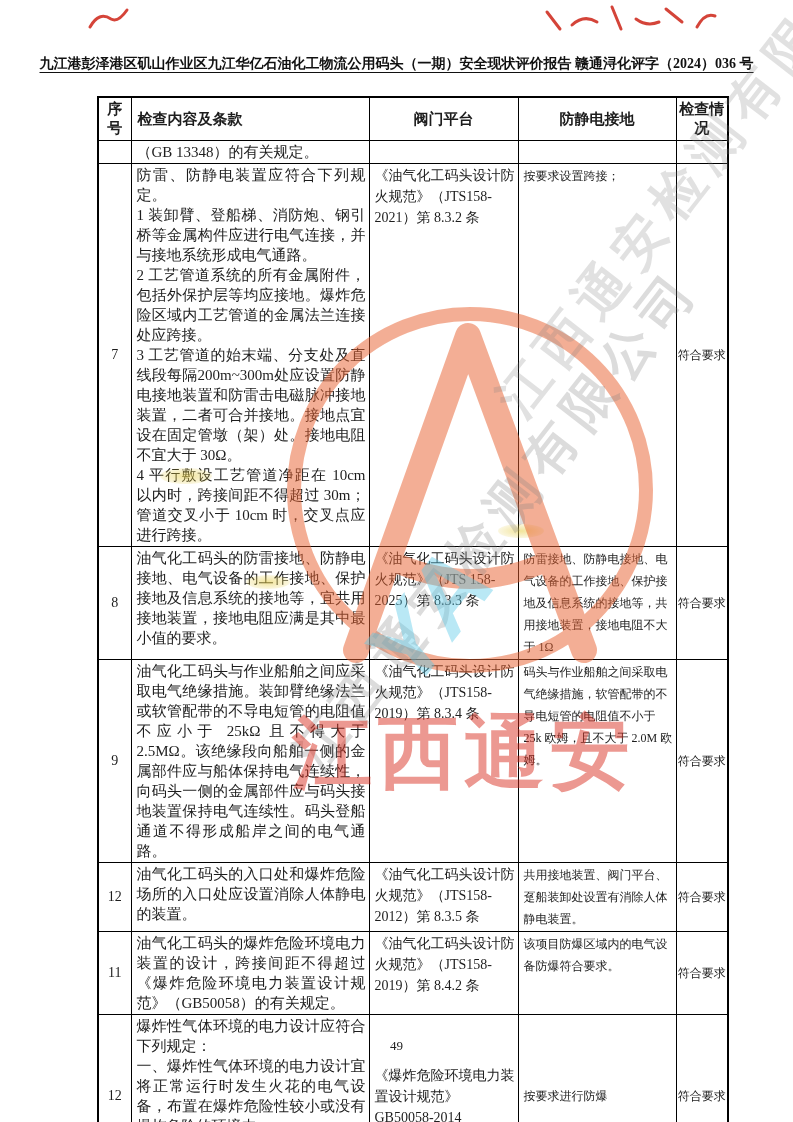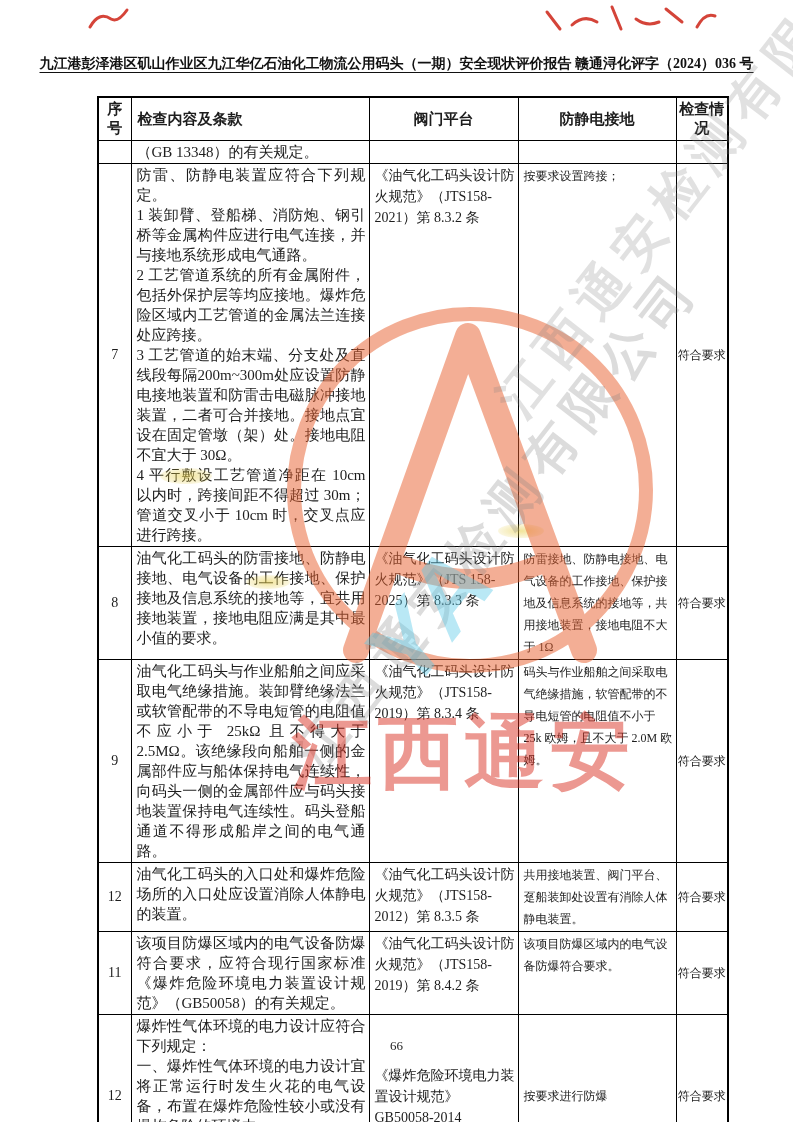--- a/index.html
+++ b/index.html
@@ -140,21 +140,21 @@
       </tr>
       <tr>
         <td class="no" style="height:64px">12</td>
         <td class="content">油气化工码头的入口处和爆炸危险场所的入口处应设置消除人体静电的装置。</td>
         <td class="standard">《油气化工码头设计防火规范》（JTS158-2012）第 8.3.5 条</td>
         <td class="situation">共用接地装置、阀门平台、趸船装卸处设置有消除人体静电装置。</td>
         <td class="result">符合要求</td>
       </tr>
       <tr>
         <td class="no" style="height:70px">11</td>
-        <td class="content">该项目防爆区域内的电气设备防爆符合要求，应符合现行国家标准《爆炸危险环境电力装置设计规范》（GB50058）的有关规定。</td>
+        <td class="content">油气化工码头的爆炸危险环境电力装置的设计，跨接间距不得超过《爆炸危险环境电力装置设计规范》（GB50058）的有关规定。</td>
         <td class="standard">《油气化工码头设计防火规范》（JTS158-2019）第 8.4.2 条</td>
         <td class="situation">该项目防爆区域内的电气设备防爆符合要求。</td>
         <td class="result">符合要求</td>
       </tr>
       <tr>
         <td class="no" style="height:138px">12</td>
         <td class="content">爆炸性气体环境的电力设计应符合下列规定：
 一、爆炸性气体环境的电力设计宜将正常运行时发生火花的电气设备，布置在爆炸危险性较小或没有爆炸危险的环境内。
 二、在满足工艺生产及安全的前提下，应减少防爆电气设备的数量。</td>
         <td class="standard vmid">《爆炸危险环境电力装置设计规范》
@@ -175,15 +175,15 @@
       <path d="M78,352 L190,38 L306,352" fill="none" stroke="#E8602E" stroke-width="26" stroke-linecap="round" stroke-linejoin="round"></path>
       <path d="M112,262 Q192,300 272,262" fill="none" stroke="#E8602E" stroke-width="20" stroke-linecap="round"></path>
     </svg>
 
     <div class="wm-diag wm-diag-a">江西通安检测有限公司</div>
     <div class="wm-diag wm-diag-b">江西通安检测有限公司</div>
     <div class="wm-blue">YA</div>
     <div class="wm-red-text">江西通安</div>
   </div>
 
-  <div class="page-number">66</div>
+  <div class="page-number">49</div>
 
 </div>
 
 </body></html>

